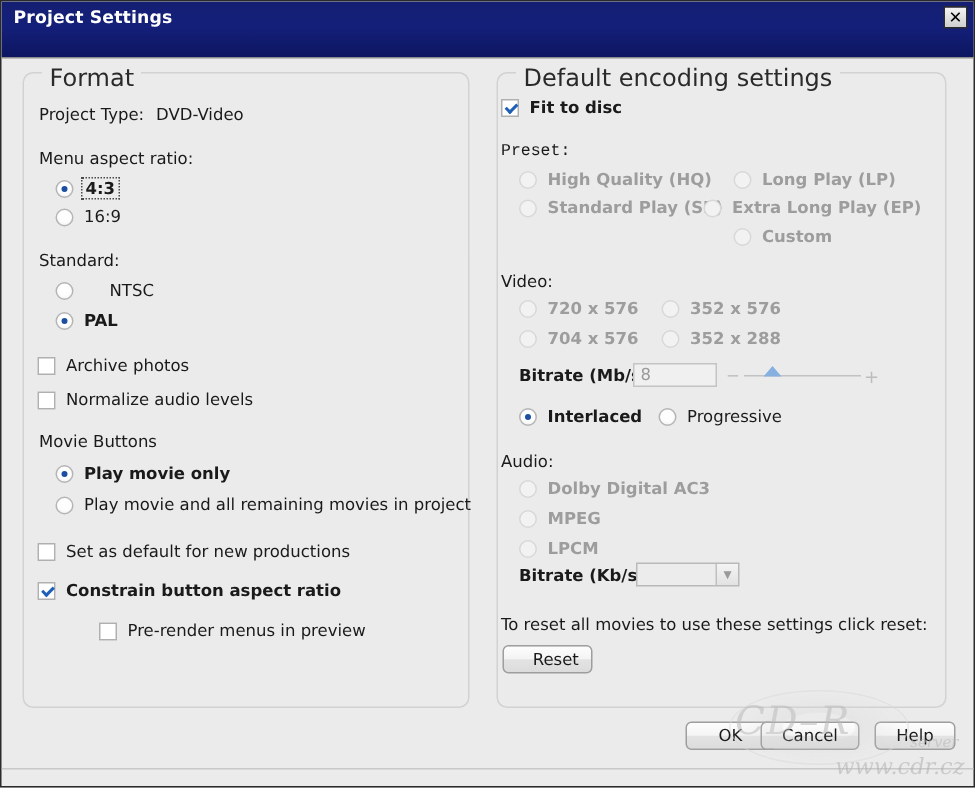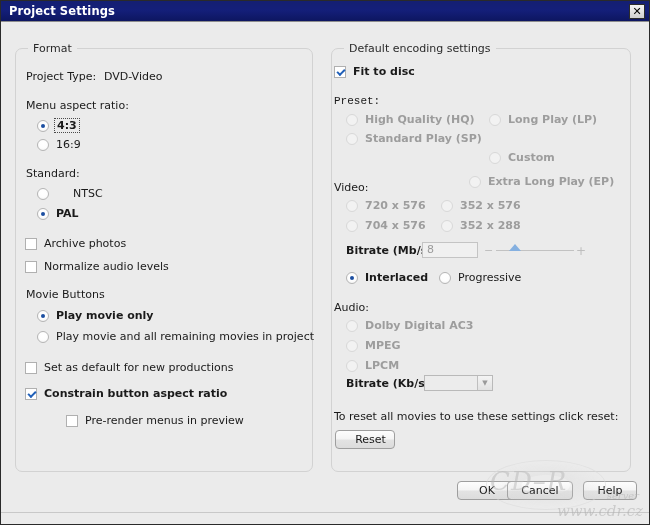--- a/index.html
+++ b/index.html
@@ -18,21 +18,21 @@
     font-size: 11px;
     color: #1a1a1a;
     overflow: hidden;
   }
 
   
   #titlebar {
     position: absolute;
     left: 0; top: 0;
     width: 650px;
-    height: 21px;
+    height: 38px;
     background: linear-gradient(to bottom, #141f72 0%, #141f7a 45%, #0d1660 100%);
     border-bottom: 1px solid #8d8d8d;
     box-sizing: border-box;
   }
   #titlebar-text {
     position: absolute;
     left: 8px; top: 3px;
     color: #ffffff;
     font-size: 11.5px;
     font-weight: bold;
@@ -60,21 +60,21 @@
     border: 1px solid #d2d2d2;
     border-radius: 7px;
     background: transparent;
     box-sizing: border-box;
   }
   .group-title {
     position: absolute;
     top: -7px;
     background: #ebebeb;
     padding: 0 5px;
-    font-size: 11px;
+    font-size: 16px;
     color: #2a2a2a;
     white-space: nowrap;
   }
   #group-format { left: 14px; top: 47px; width: 298px; height: 424px; }
   #group-format .group-title { left: 12px; }
   #group-encoding { left: 330px; top: 47px; width: 300px; height: 424px; }
   #group-encoding .group-title { left: 12px; }
 
   
   .lbl {
@@ -398,21 +398,21 @@
   </div>
   <div class="radio-row disabled" style="left:345px; top:131px;">
     <span class="radio dimbox"></span>
     <span class="radio-label dim">Standard Play (SP)</span>
   </div>
 
   <div class="radio-row disabled" style="left:488px; top:112px;">
     <span class="radio dimbox"></span>
     <span class="radio-label dim">Long Play (LP)</span>
   </div>
-  <div class="radio-row disabled" style="left:468px; top:131px;margin-top:43px;">
+  <div class="radio-row disabled" style="left:468px; top:131px;">
     <span class="radio dimbox"></span>
     <span class="radio-label dim">Extra Long Play (EP)</span>
   </div>
   <div class="radio-row disabled" style="left:488px; top:150px;">
     <span class="radio dimbox"></span>
     <span class="radio-label dim">Custom</span>
   </div>
 
   <div class="lbl" style="left:333px; top:180px;">Video:</div>
 

